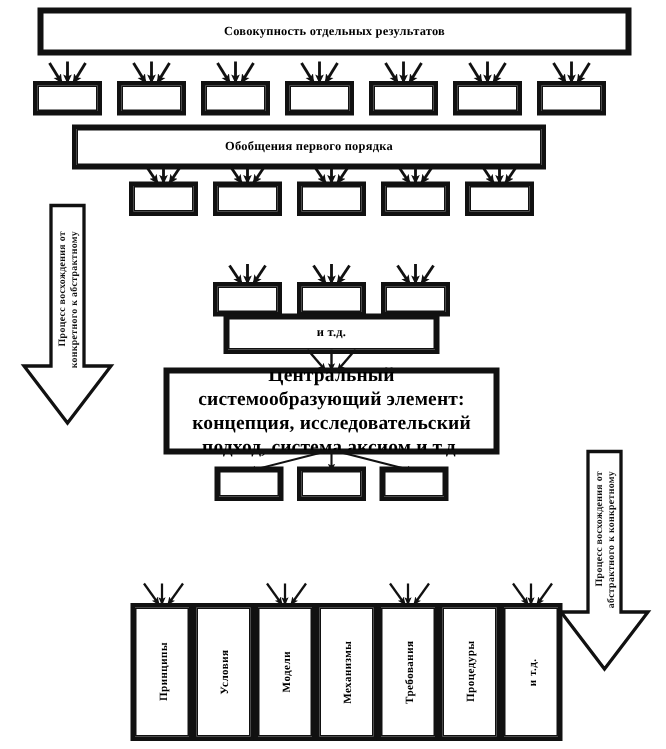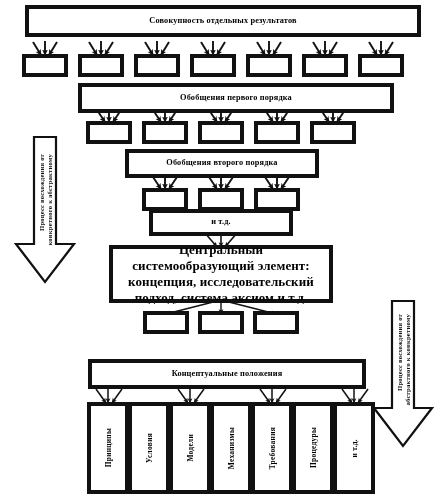--- a/index.html
+++ b/index.html
@@ -181,53 +181,47 @@
   </div>
 
   <div class="box small" style="left:25px;top:57px;width:40px;height:17px;"></div>
   <div class="box small" style="left:81px;top:57px;width:40px;height:17px;"></div>
   <div class="box small" style="left:137px;top:57px;width:40px;height:17px;"></div>
   <div class="box small" style="left:193px;top:57px;width:40px;height:17px;"></div>
   <div class="box small" style="left:249px;top:57px;width:40px;height:17px;"></div>
   <div class="box small" style="left:305px;top:57px;width:40px;height:17px;"></div>
   <div class="box small" style="left:361px;top:57px;width:40px;height:17px;"></div>
 
-  <div class="box wide" style="left:81px;top:86px;width:310px;height:24px;">
+  <div class="box wide" style="left:51px;top:86px;width:310px;height:24px;">
     <span>Обобщения первого порядка</span>
   </div>
 
   <div class="box small" style="left:89px;top:124px;width:40px;height:17px;"></div>
   <div class="box small" style="left:145px;top:124px;width:40px;height:17px;"></div>
   <div class="box small" style="left:201px;top:124px;width:40px;height:17px;"></div>
   <div class="box small" style="left:257px;top:124px;width:40px;height:17px;"></div>
   <div class="box small" style="left:313px;top:124px;width:40px;height:17px;"></div>
 
-  <div class="box wide" style="left:128px;top:152px;width:188px;height:23px;">
-    <span>Обобщения второго порядка</span>
-  </div>
 
   <div class="box small" style="left:145px;top:191px;width:40px;height:17px;"></div>
   <div class="box small" style="left:201px;top:191px;width:40px;height:17px;"></div>
   <div class="box small" style="left:257px;top:191px;width:40px;height:17px;"></div>
 
   <div class="box wide" style="left:152px;top:212px;width:138px;height:21px;">
     <span>и т.д.</span>
   </div>
 
   <div class="box central" style="left:112px;top:248px;width:218px;height:52px;">
     <span>Центральный системообразующий элемент: концепция, исследовательский подход, система аксиом и т.д.</span>
   </div>
 
   <div class="box small" style="left:146px;top:314px;width:40px;height:17px;"></div>
   <div class="box small" style="left:201px;top:314px;width:40px;height:17px;"></div>
   <div class="box small" style="left:256px;top:314px;width:40px;height:17px;"></div>
 
-  <div class="box wide" style="left:91px;top:362px;width:272px;height:24px;">
-    <span>Концептуальные положения</span>
-  </div>
 
   <div class="vbox" style="left:90px;top:405px;width:36px;height:86px;">
     <span>Принципы</span>
   </div>
   <div class="vbox" style="left:131px;top:405px;width:36px;height:86px;">
     <span>Условия</span>
   </div>
   <div class="vbox" style="left:172px;top:405px;width:36px;height:86px;">
     <span>Модели</span>
   </div>

